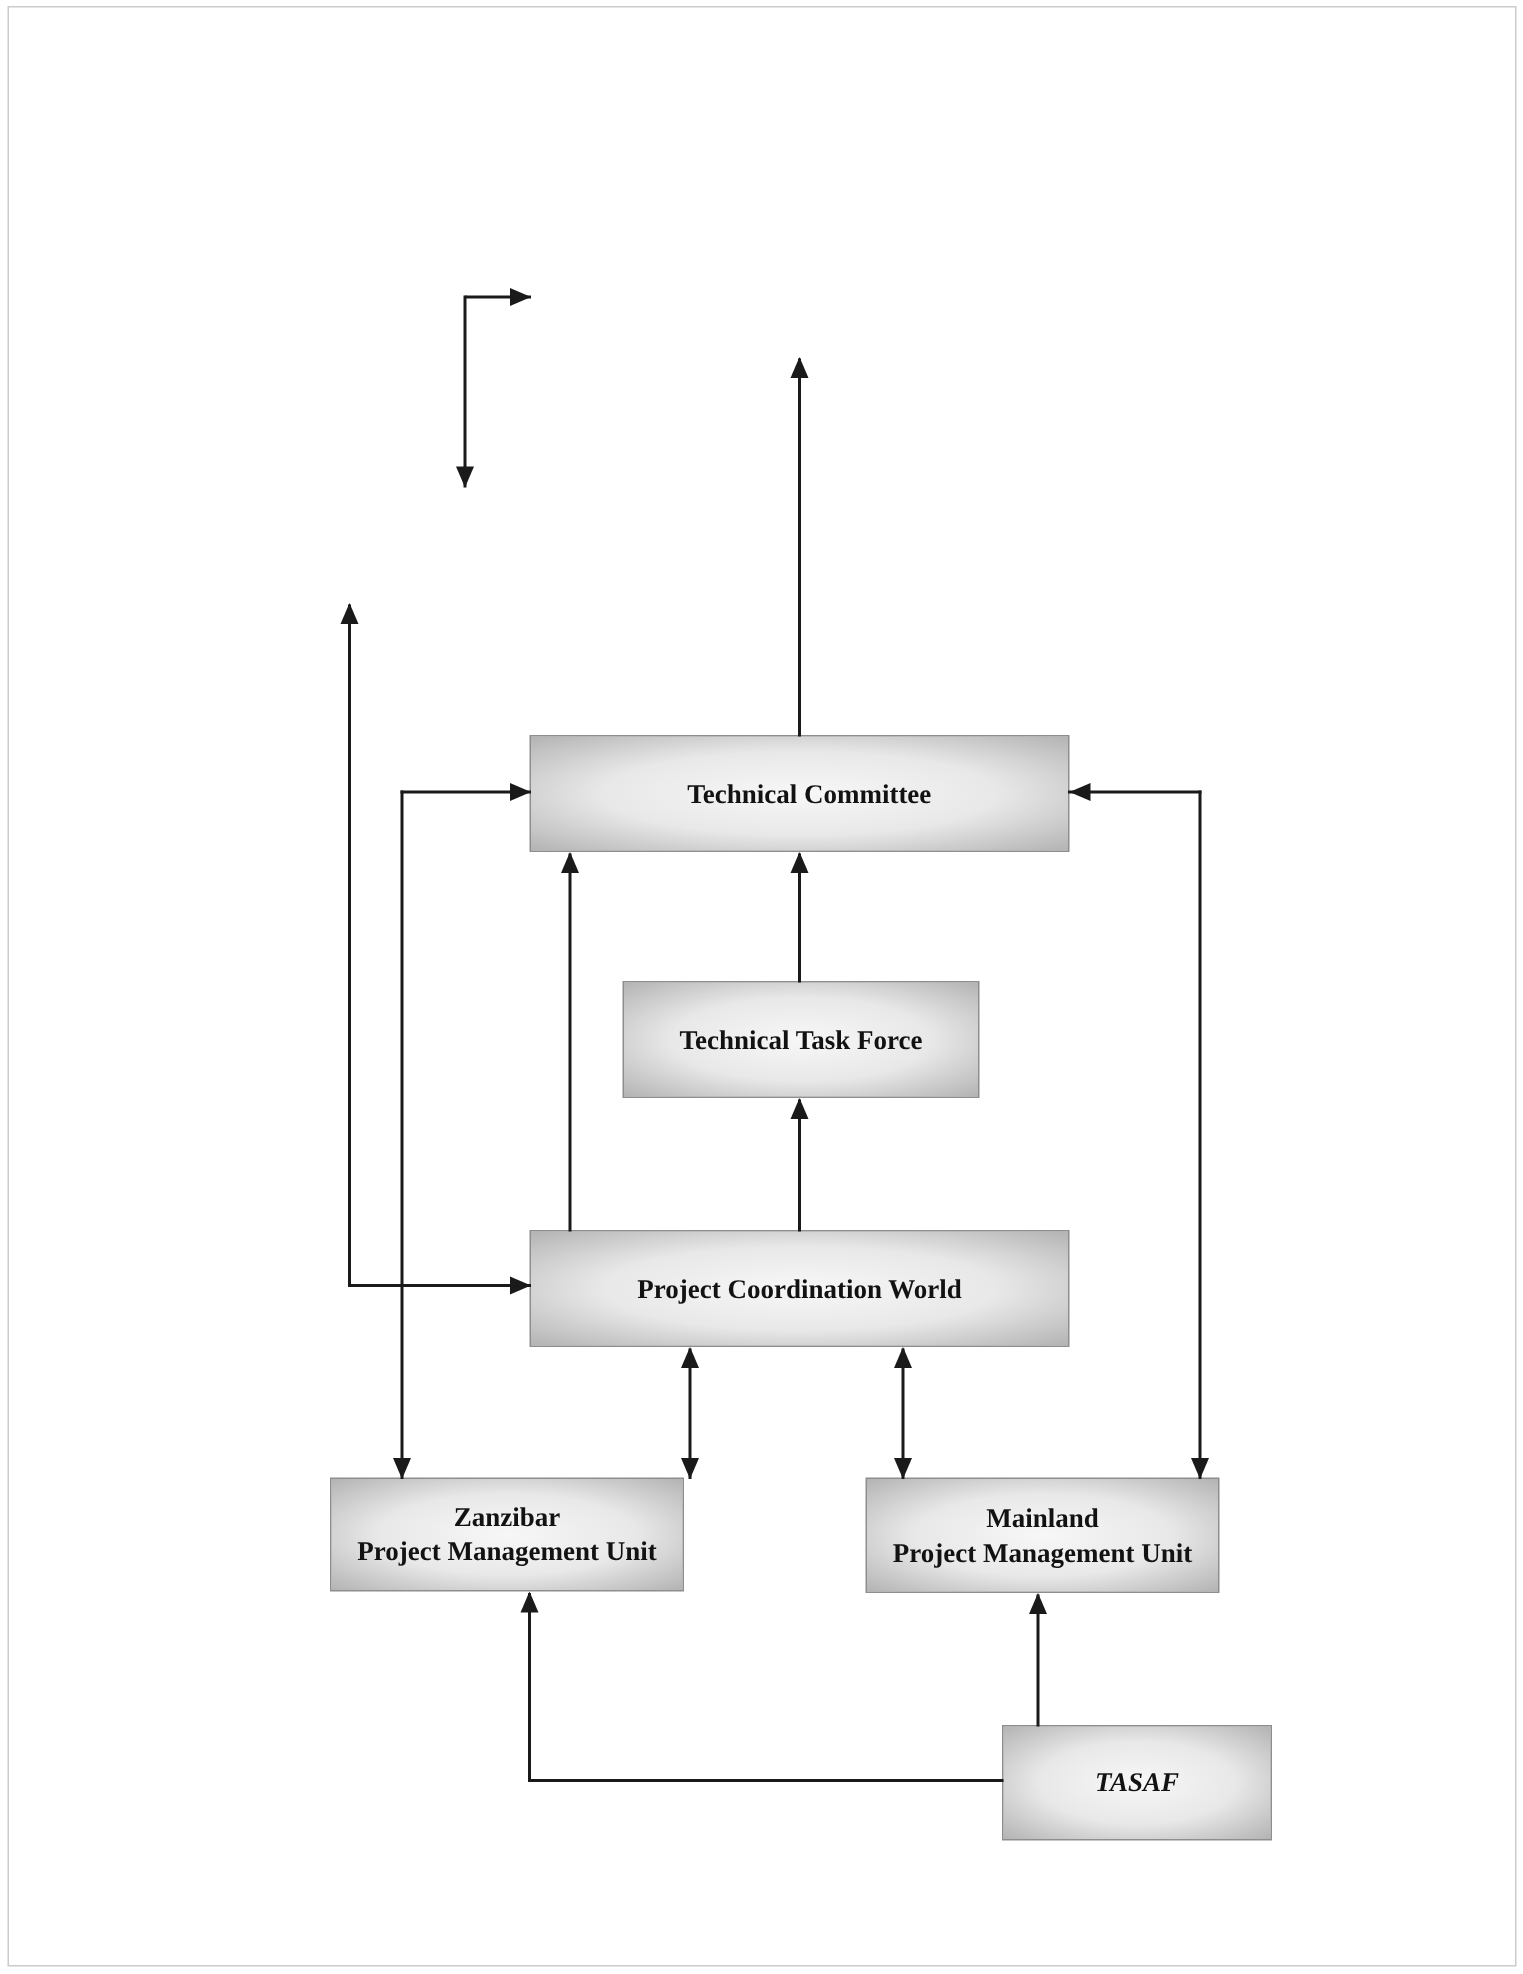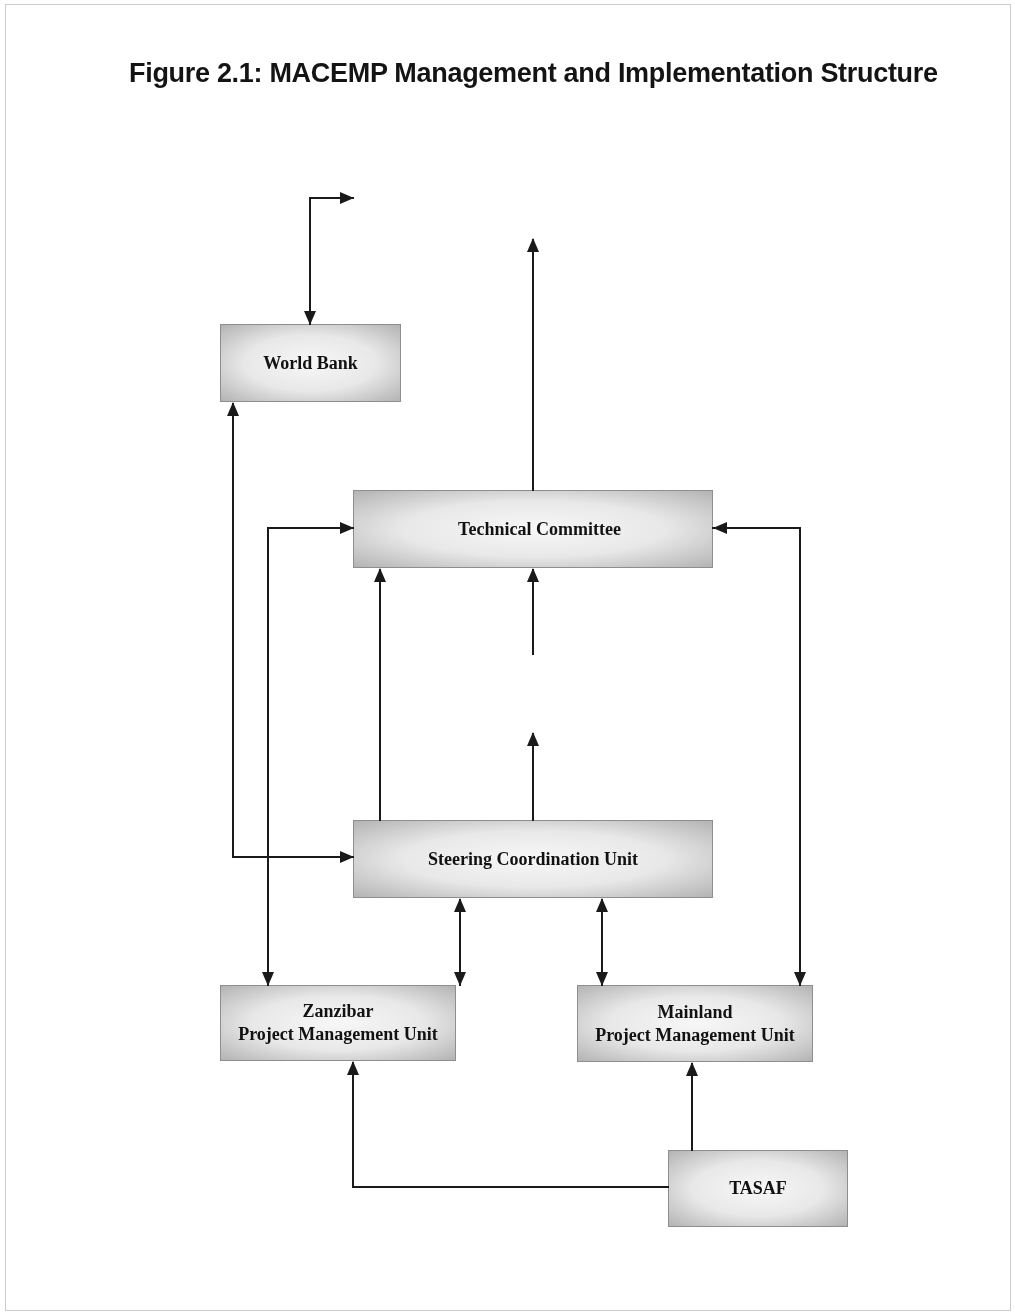--- a/index.html
+++ b/index.html
@@ -31,30 +31,29 @@
   .ar.down  { border-left:6px solid transparent; border-right:6px solid transparent; border-top:14px solid #1a1a1a; }
   .ar.left  { border-top:6px solid transparent; border-bottom:6px solid transparent; border-right:14px solid #1a1a1a; }
   .ar.right { border-top:6px solid transparent; border-bottom:6px solid transparent; border-left:14px solid #1a1a1a; }
 </style>
 </head>
 <body>
 
 <div id="page">
   <div id="frame"></div>
 
-  <div id="title">Figure 2.1: MACEMP Management and Implementation Structure</div>
 
-  <div class="node" style="left:220px; top:324px; width:181px; height:78px;">World Bank</div>
   <div class="node" style="left:353px; top:490px; width:360px; height:78px;padding-left:13px;">Technical Committee</div>
-  <div class="node" style="left:353px; top:820px; width:360px; height:78px;">Steering Coordination Unit</div>
+  <div class="node" style="left:415px; top:654px; width:238px; height:78px;">Technical Task Force</div>
+  <div class="node" style="left:353px; top:820px; width:360px; height:78px;">Project Coordination World</div>
   <div class="node" style="left:220px; top:985px; width:236px; height:76px;">Zanzibar
 Project Management Unit</div>
   <div class="node" style="left:577px; top:985px; width:236px; height:77px;">Mainland
 Project Management Unit</div>
-  <div class="node" style="left:668px; top:1150px; width:180px; height:77px;">TASAF</div>
+  <div class="node" style="left:668px; top:1150px; width:180px; height:77px;font-style:italic;">TASAF</div>
 
   <div class="hl" style="left:310px; top:197px; width:44px;"></div>
   <div class="ar right" style="left:340px; top:192px;"></div>
   <div class="vl" style="left:309px; top:197px; height:128px;"></div>
   <div class="ar down" style="left:304px; top:311px;"></div>
 
   <div class="vl" style="left:532px; top:239px; height:252px;"></div>
   <div class="ar up" style="left:527px; top:238px;"></div>
 
   <div class="vl" style="left:232px; top:403px; height:455px;"></div>

